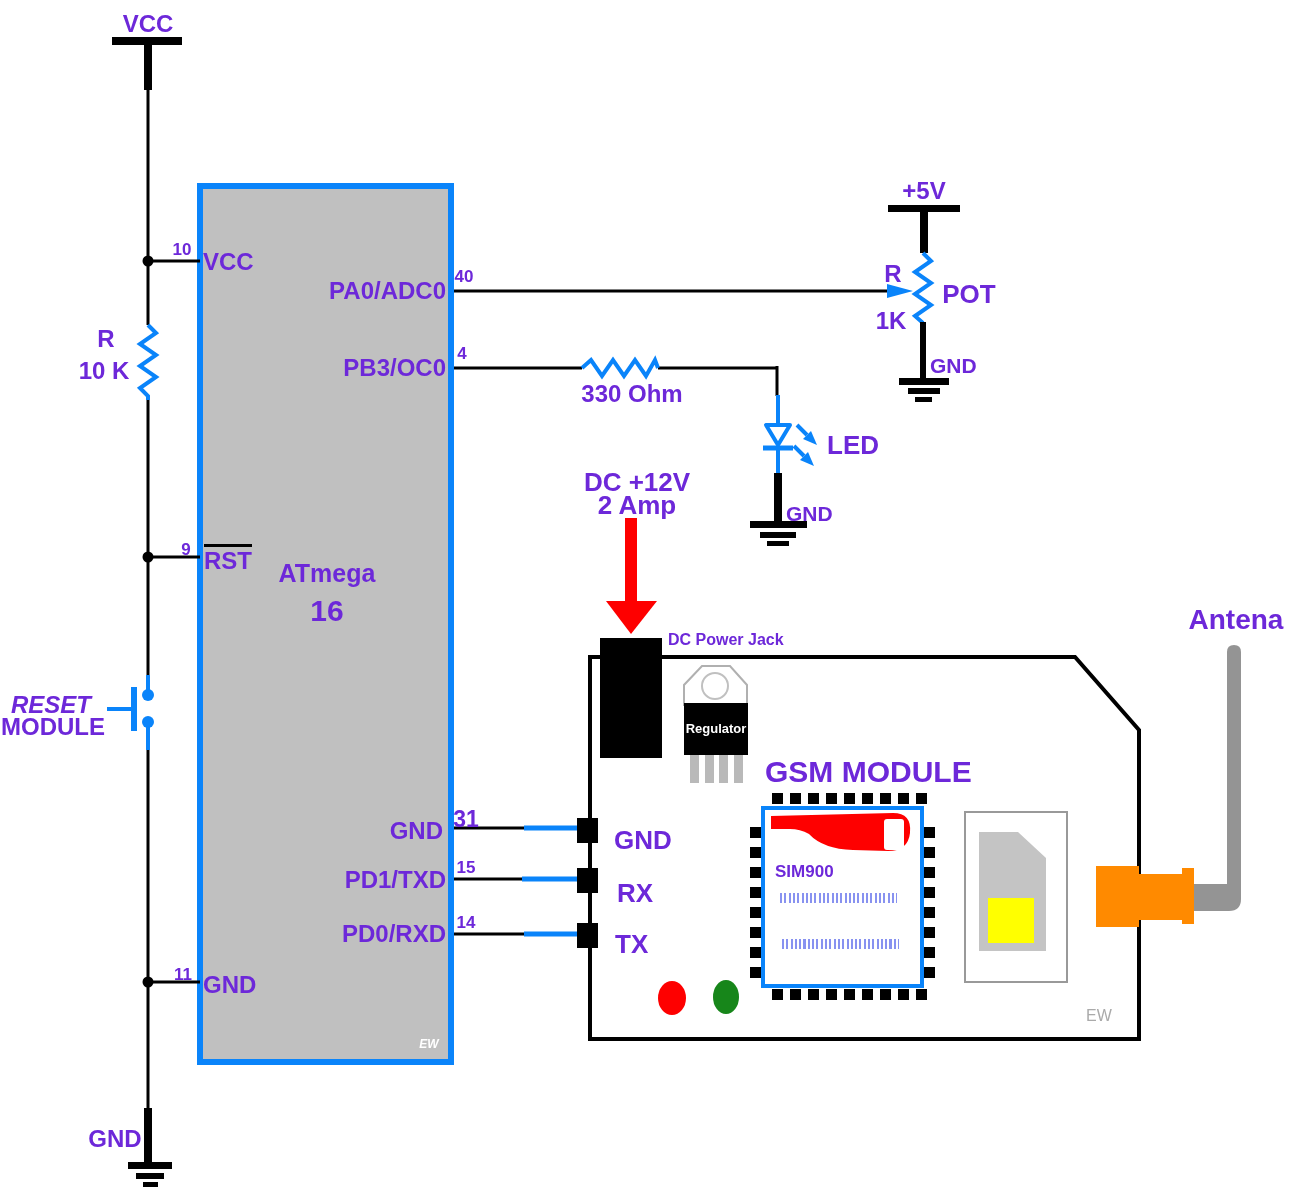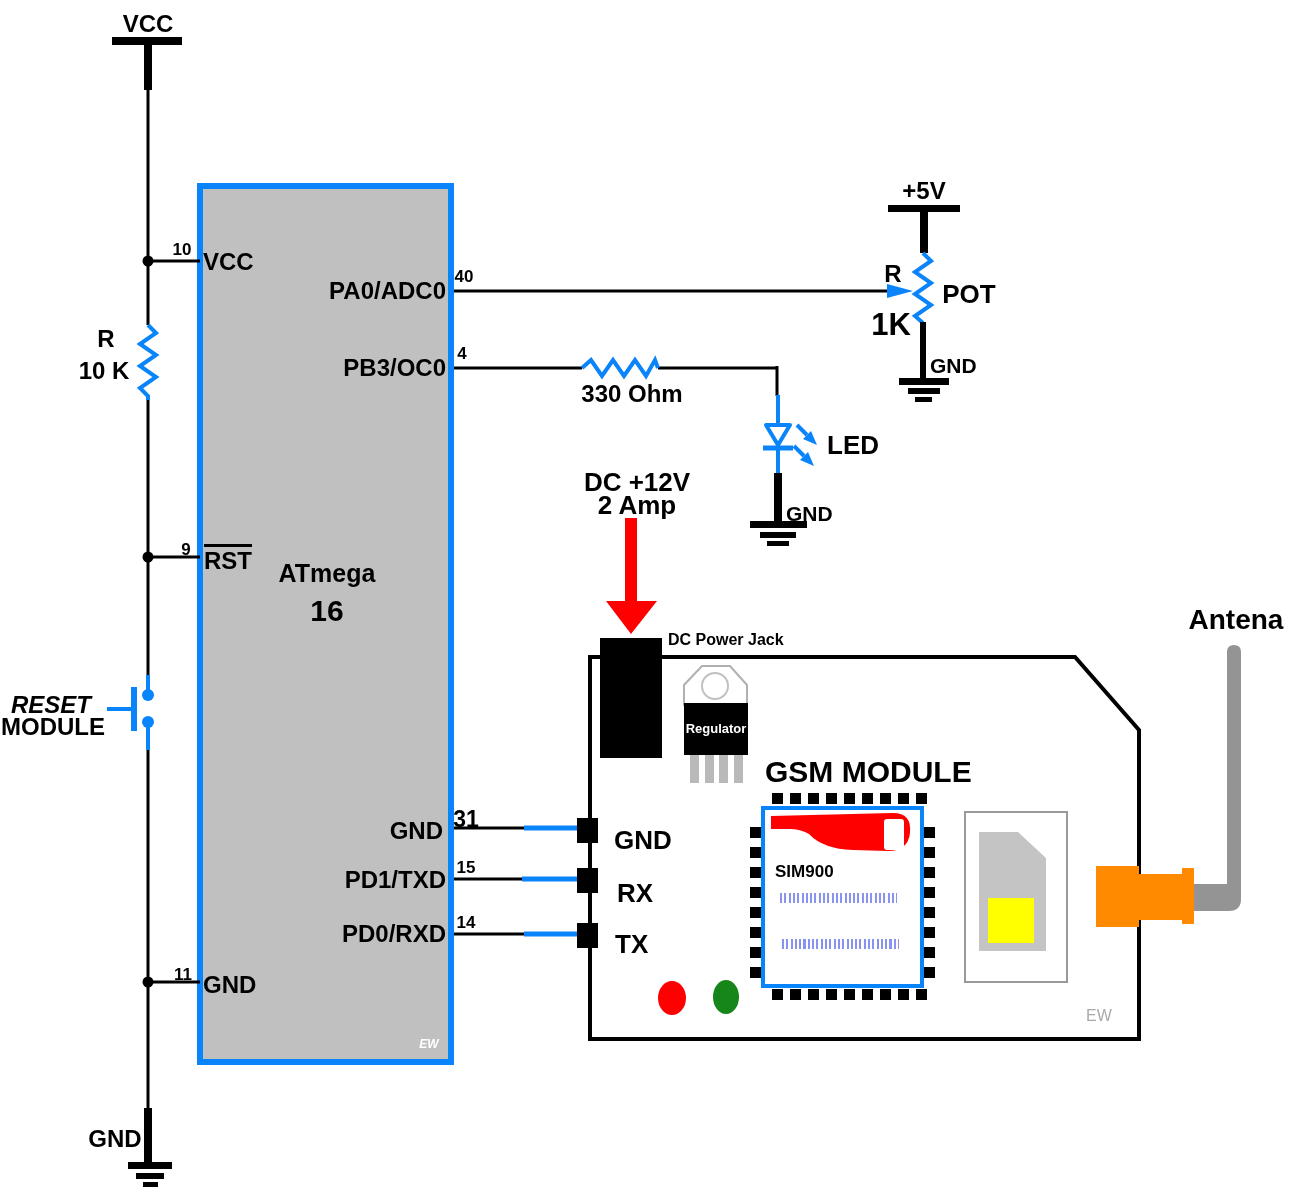--- a/index.html
+++ b/index.html
@@ -1,19 +1,19 @@
 <!DOCTYPE html>
 <html><head>
 <meta charset="utf-8">
 <style>
   html,body{margin:0;padding:0;background:#fff;}
   #canvas{position:relative;width:1312px;height:1200px;background:#fff;overflow:hidden;
           font-family:"Liberation Sans",sans-serif;}
   #art{position:absolute;left:0;top:0;z-index:1;}
-  .lbl{position:absolute;z-index:2;font-weight:bold;color:#000000;line-height:1;white-space:nowrap;}
+  .lbl{position:absolute;z-index:2;font-weight:bold;color:#6d28d9;line-height:1;white-space:nowrap;}
   .c{transform:translateX(-50%);}
   .ticks{position:absolute;z-index:3;height:10px;width:117px;
          background:repeating-linear-gradient(90deg,#8892f0 0 2px,transparent 2px 4.3px);}
 </style>
 </head>
 <body>
 
 <div id="canvas">
 
 <svg id="art" width="1312" height="1200" viewBox="0 0 1312 1200">
@@ -180,21 +180,21 @@
 <span class="lbl c" style="left:115px;top:1127px;font-size:24px;">GND</span>
 <span class="lbl c" style="left:429px;top:1038px;font-size:12px;font-style:italic;color:#fff;">EW</span>
 
 <span class="lbl" style="right:866px;top:279px;font-size:24px;">PA0/ADC0</span>
 <span class="lbl c" style="left:464px;top:268px;font-size:17px;">40</span>
 <span class="lbl" style="right:866px;top:356px;font-size:24px;">PB3/OC0</span>
 <span class="lbl c" style="left:462px;top:345px;font-size:17px;">4</span>
 
 <span class="lbl c" style="left:924px;top:179px;font-size:24px;">+5V</span>
 <span class="lbl c" style="left:893px;top:262px;font-size:24px;">R</span>
-<span class="lbl c" style="left:891px;top:309px;font-size:31px;">1K</span>
+<span class="lbl c" style="left:891px;top:309px;font-size:24px;">1K</span>
 <span class="lbl c" style="left:969px;top:281px;font-size:26px;">POT</span>
 <span class="lbl" style="left:930px;top:355px;font-size:21px;">GND</span>
 
 <span class="lbl c" style="left:632px;top:382px;font-size:24px;">330 Ohm</span>
 <span class="lbl c" style="left:853px;top:432px;font-size:26px;">LED</span>
 <span class="lbl" style="left:786px;top:503px;font-size:21px;">GND</span>
 
 <span class="lbl c" style="left:637px;top:469px;font-size:26px;">DC +12V</span>
 <span class="lbl c" style="left:637px;top:492px;font-size:26px;">2 Amp</span>
 <span class="lbl" style="left:668px;top:632px;font-size:16px;">DC Power Jack</span>

